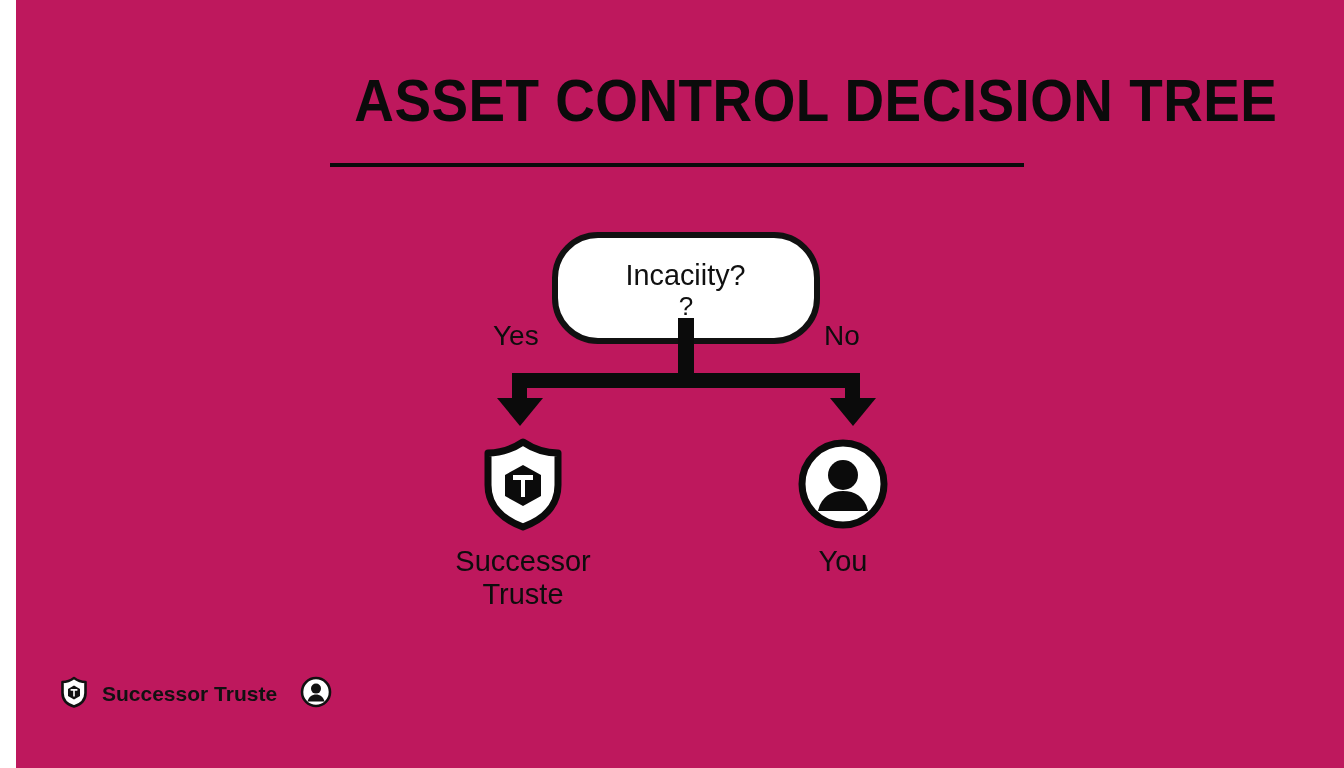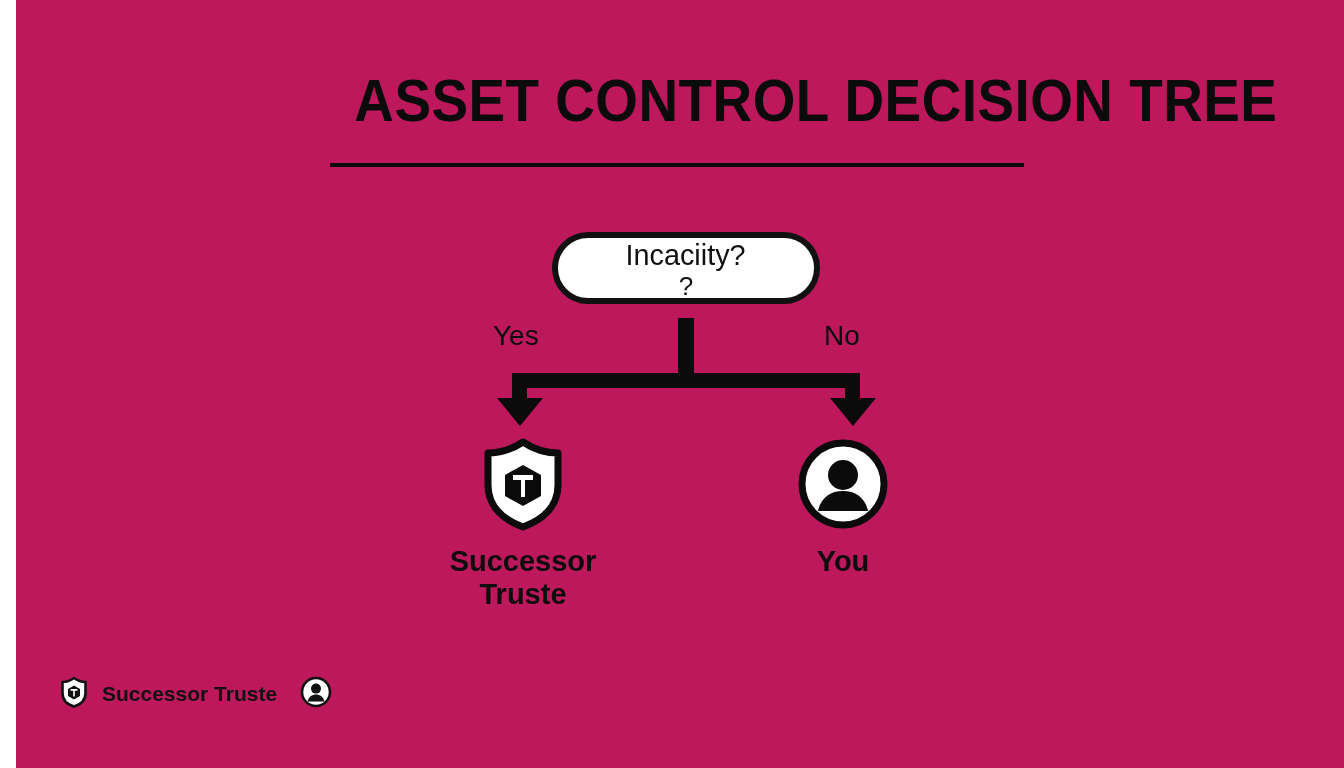--- a/index.html
+++ b/index.html
@@ -50,21 +50,21 @@
     height: 4px;
     background: #0b0b0b;
   }
 
   
   #decision-node {
     position: absolute;
     left: 536px;
     top: 232px;
     width: 268px;
-    height: 72px;
+    height: 112px;
     border: 6px solid #111111;
     border-radius: 46px;
     background: #ffffff;
     box-sizing: border-box;
     display: flex;
     flex-direction: column;
     align-items: center;
     justify-content: center;
   }
   #decision-label {
@@ -145,21 +145,21 @@
 
   .outcome-icon {
     height: 94px;
     display: flex;
     align-items: center;
     justify-content: center;
   }
   .outcome-label {
     margin-top: 14px;
     font-family: "Liberation Sans Narrow", "Liberation Sans", sans-serif;
-    font-weight: 700;
+    font-weight: 400;
     font-size: 29px;
     line-height: 33px;
     color: #0d0d0d;
     white-space: pre-line;
   }
 
   
   #footer {
     position: absolute;
     left: 44px;

